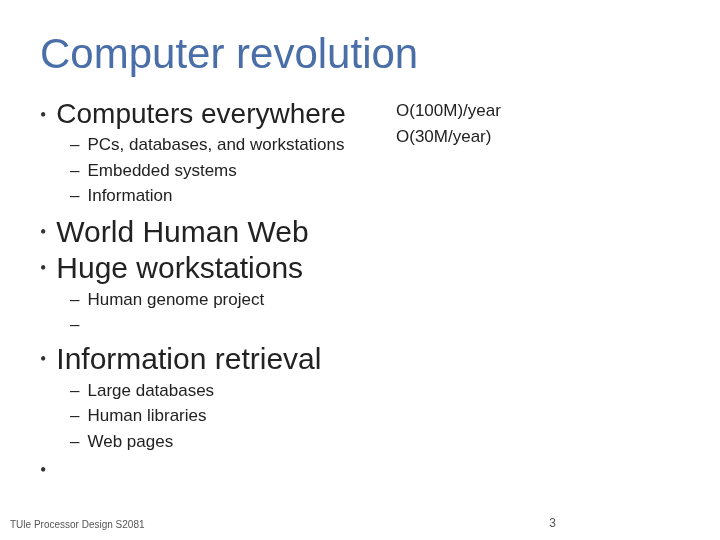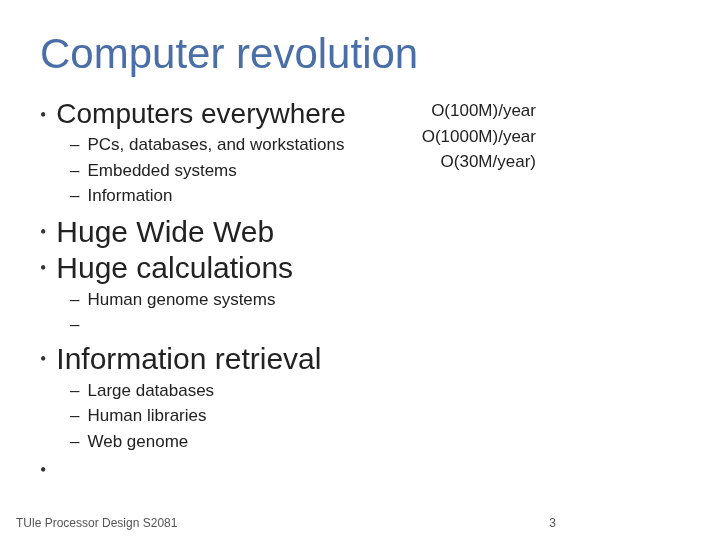--- a/index.html
+++ b/index.html
@@ -76,34 +76,34 @@
       display: flex;
       justify-content: space-between;
       align-items: flex-start;
     }
 
     .sub-left {
       flex: 1;
     }
 
     .sub-right {
-      text-align: right;
+      text-align: left;
       font-size: 17px;
       color: #222;
       font-family: Arial, Helvetica, sans-serif;
       line-height: 1.5;
       padding-left: 20px;
       min-width: 160px;
     }
 
     .footer {
       position: absolute;
       bottom: 10px;
-      left: 16px;
-      font-size: 12px;
+      left: 10px;
+      font-size: 10px;
       color: #555;
       font-family: Arial, Helvetica, sans-serif;
     }
 
     .page-number {
       position: absolute;
       bottom: 10px;
       right: 20px;
       font-size: 12px;
       color: #555;
@@ -144,42 +144,41 @@
             <span>Embedded systems</span>
           </li>
           <li class="sub-item">
             <span class="sub-dash">–</span>
             <span>Information</span>
           </li>
         </ul>
       </div>
       <div class="sub-right">
         <div>O(100M)/year</div>
-        <div>O(1000M)/year</div>
         <div>O(30M/year)</div>
       </div>
     </div>
   </div>
 
   <div class="section-group">
     <div class="main-bullet-row">
       <span class="bullet-dot">•</span>
-      <span class="bullet-text-large">Huge Wide Web</span>
-    </div>
-  </div>
-
-  <div class="section-group">
-    <div class="main-bullet-row">
-      <span class="bullet-dot">•</span>
-      <span class="bullet-text-large">Huge calculations</span>
+      <span class="bullet-text-large">World Human Web</span>
+    </div>
+  </div>
+
+  <div class="section-group">
+    <div class="main-bullet-row">
+      <span class="bullet-dot">•</span>
+      <span class="bullet-text-large">Huge workstations</span>
     </div>
     <ul class="sub-list">
       <li class="sub-item">
         <span class="sub-dash">–</span>
-        <span>Human genome systems</span>
+        <span>Human genome project</span>
       </li>
       <li class="sub-item">
         <span class="sub-dash">–</span>
       </li>
     </ul>
   </div>
 
   <div class="section-group">
     <div class="main-bullet-row">
       <span class="bullet-dot">•</span>
@@ -189,21 +188,21 @@
       <li class="sub-item">
         <span class="sub-dash">–</span>
         <span>Large databases</span>
       </li>
       <li class="sub-item">
         <span class="sub-dash">–</span>
         <span>Human libraries</span>
       </li>
       <li class="sub-item">
         <span class="sub-dash">–</span>
-        <span>Web genome</span>
+        <span>Web pages</span>
       </li>
     </ul>
   </div>
 
   <div class="section-group">
     <div class="main-bullet-row">
       <span class="bullet-dot">•</span>
     </div>
   </div>
 

